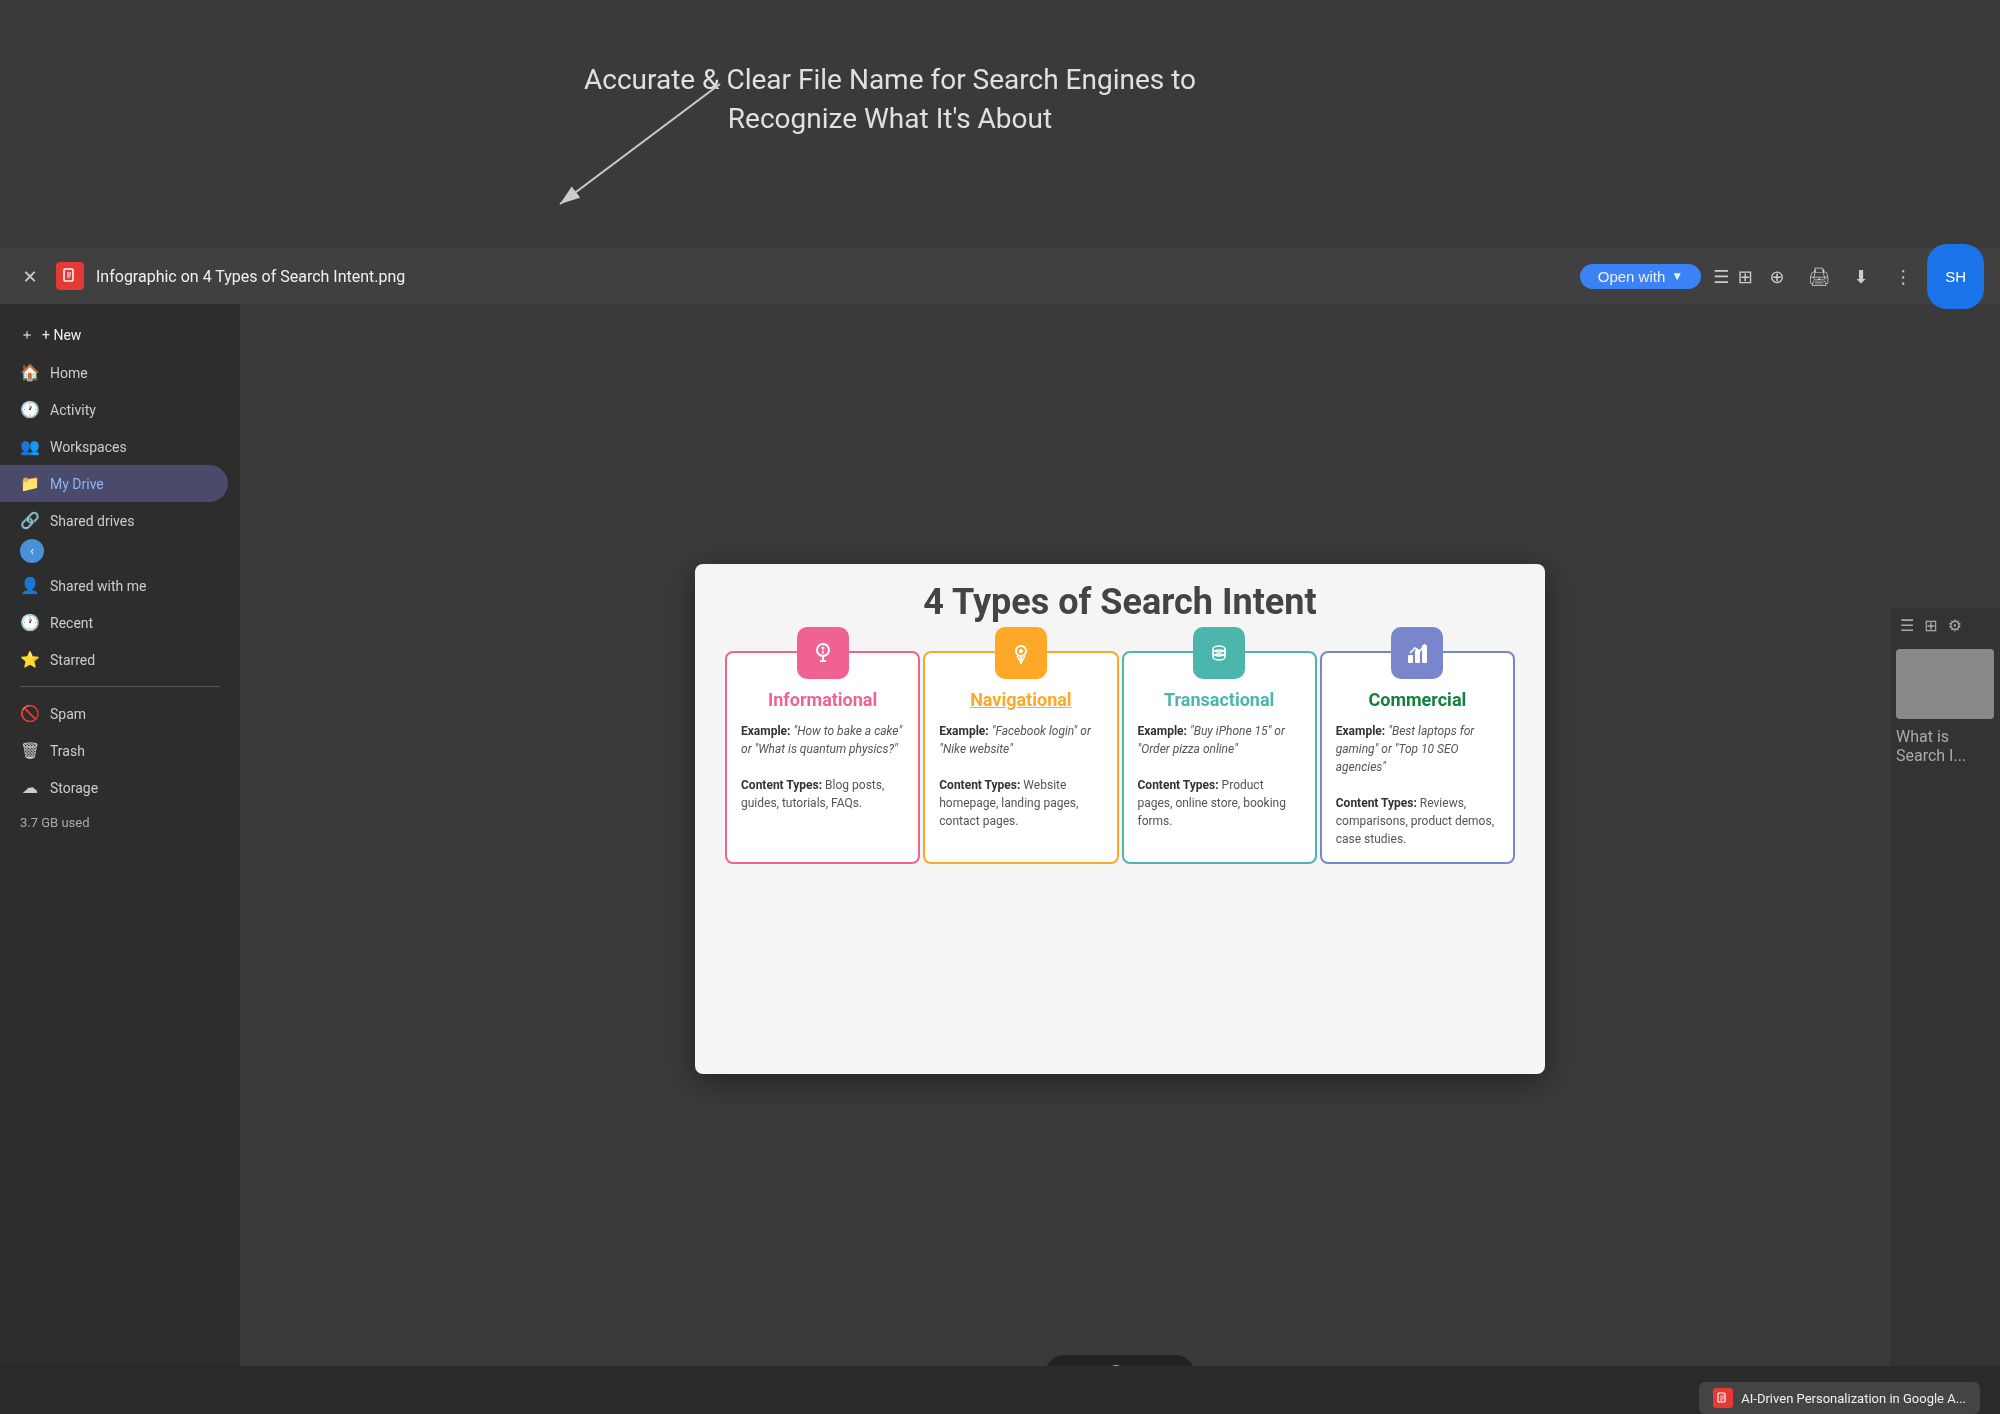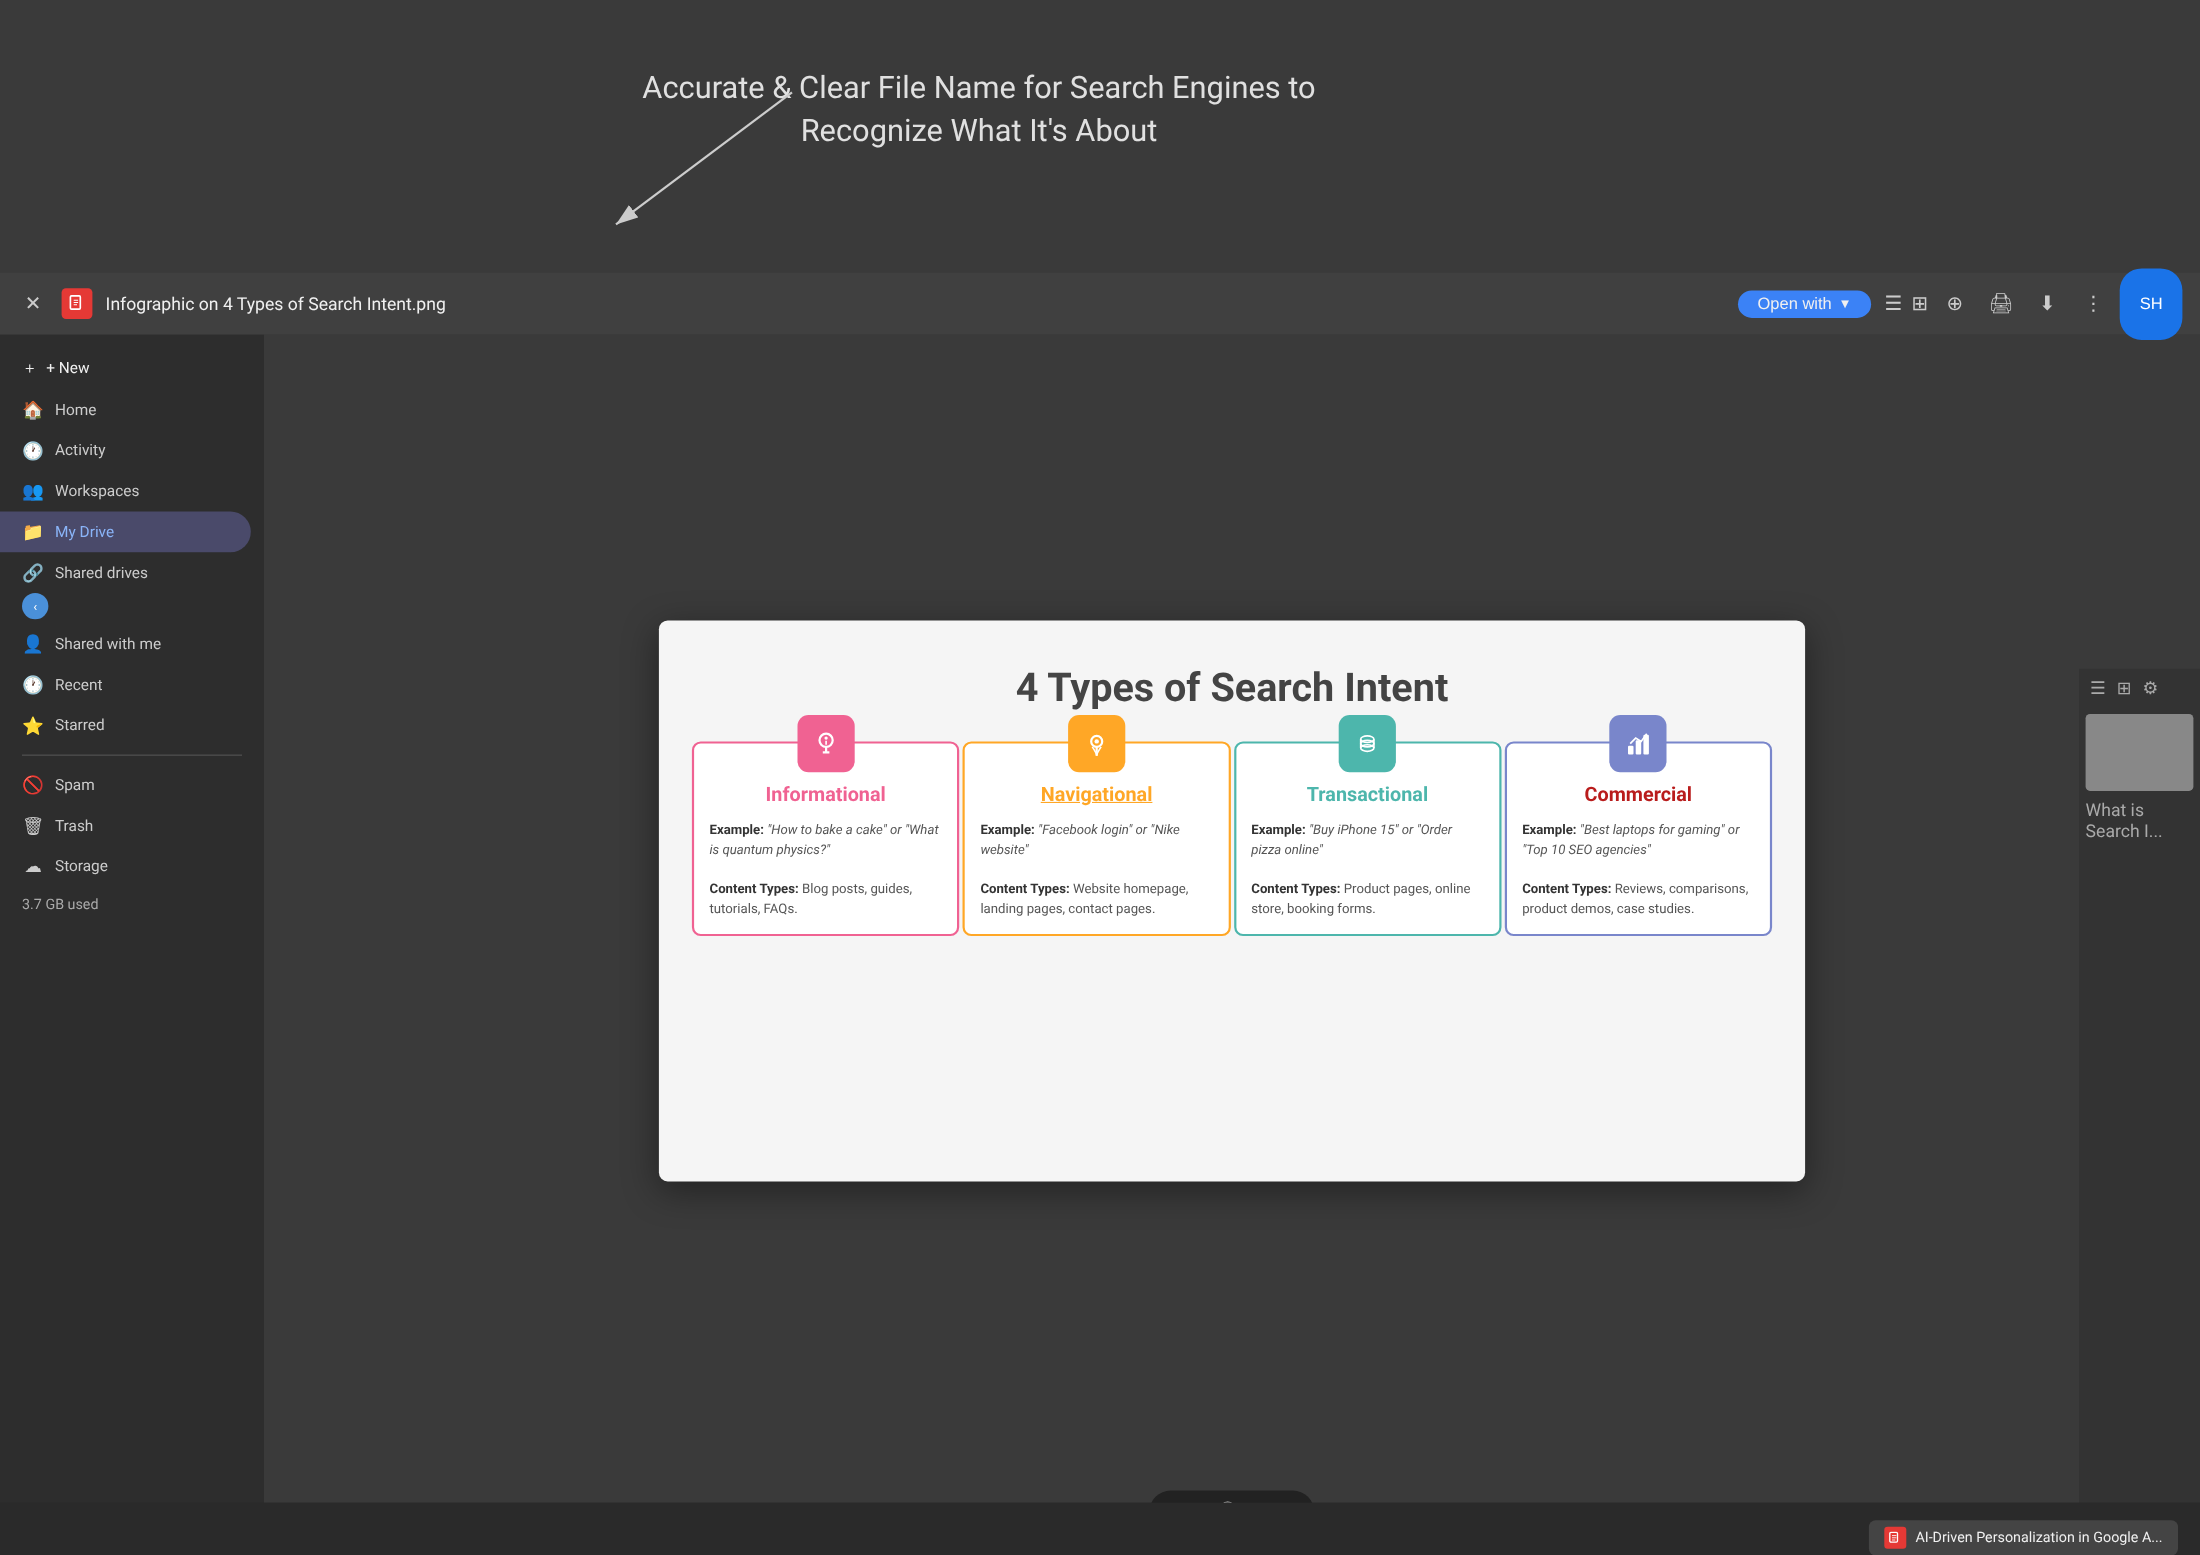--- a/index.html
+++ b/index.html
@@ -184,23 +184,23 @@
       bottom: 80px;
       display: flex;
       align-items: center;
       justify-content: center;
     }
 
     
     .infographic {
       background: #f5f5f5;
       border-radius: 8px;
-      width: 1042px;
+      width: 850px;
       height: 510px;
-      padding: 40px 30px 20px;
+      padding: 17px 30px 20px;
       box-shadow: 0 8px 32px rgba(0,0,0,0.4);
       position: relative;
     }
     .infographic-title {
       text-align: center;
       font-size: 36px;
       font-weight: 700;
       color: #444;
       margin-bottom: 28px;
     }
@@ -242,21 +242,21 @@
     .card-title {
       font-size: 18px;
       font-weight: 700;
       text-align: center;
       margin-top: 20px;
       margin-bottom: 12px;
     }
     .card-title.informational { color: #f06292; }
     .card-title.navigational { color: #ffa726; text-decoration: underline; }
     .card-title.transactional { color: #4db6ac; }
-    .card-title.commercial { color: #b91c1c; }
+    .card-title.commercial { color: #15803d; }
 
     .card-body {
       font-size: 12px;
       color: #555;
       line-height: 1.5;
     }
     .card-body strong { color: #333; }
     .card-body em { font-style: italic; }
 
     

